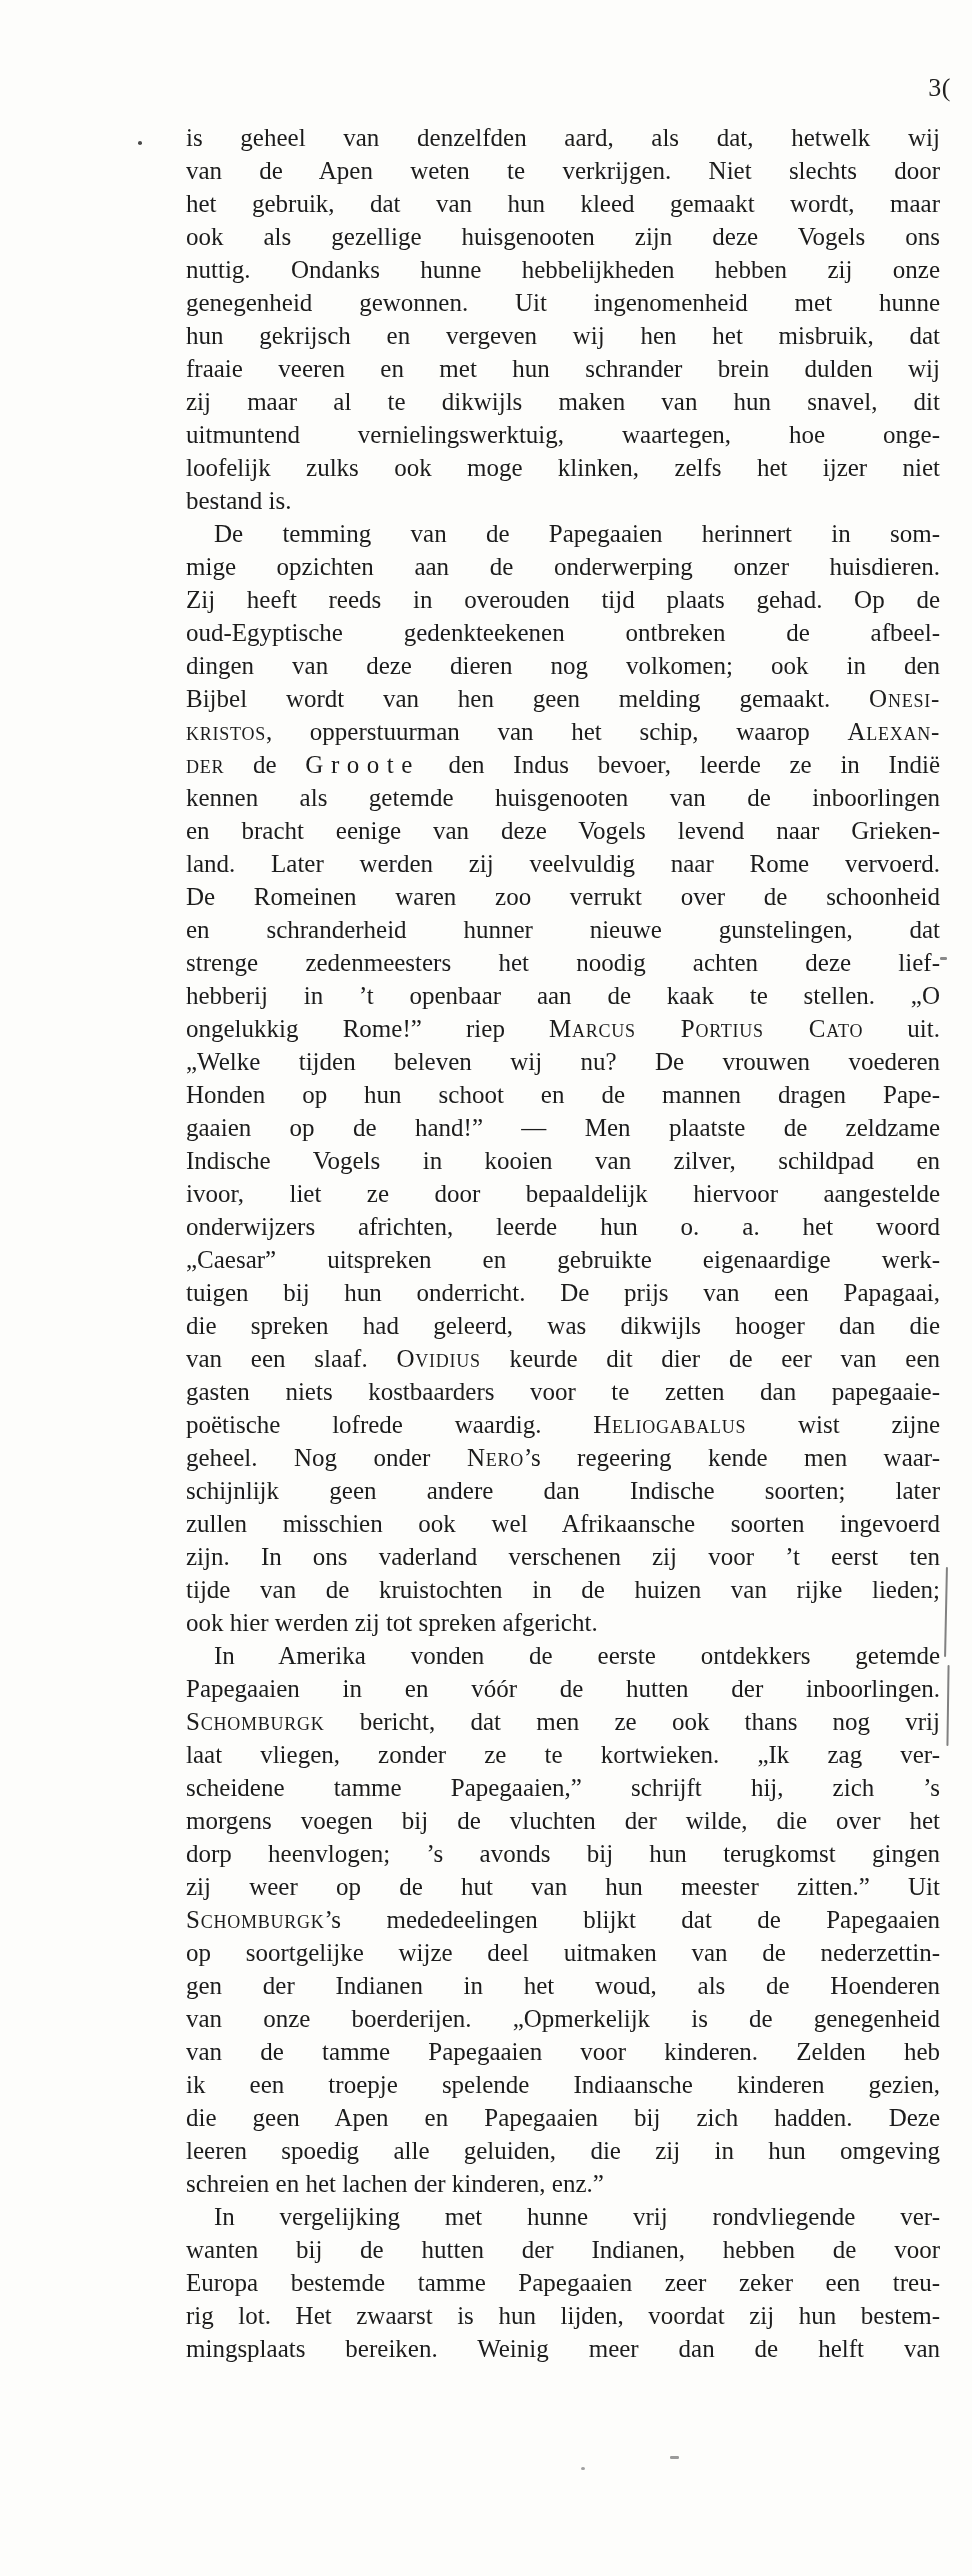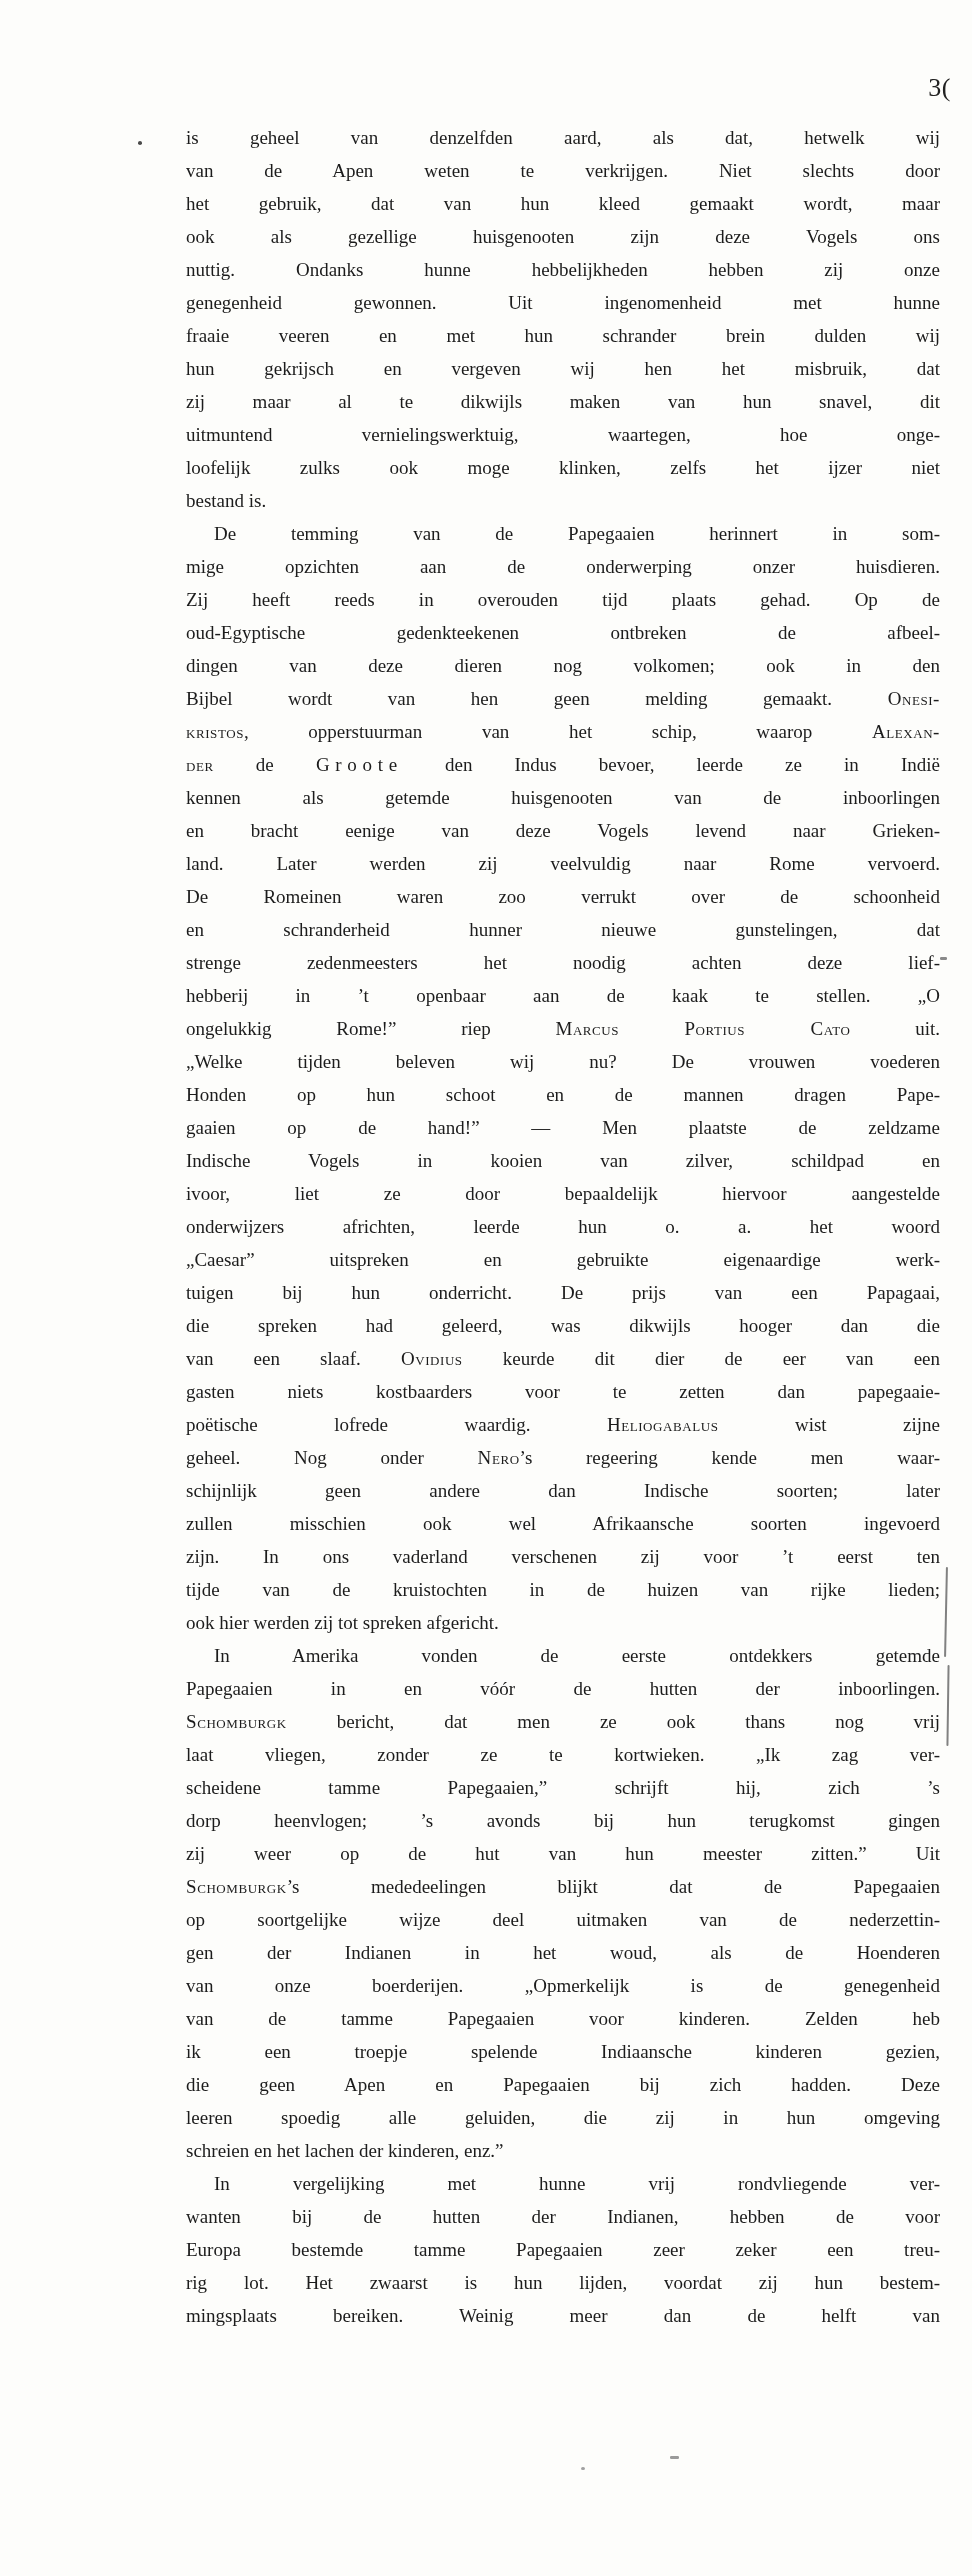--- a/index.html
+++ b/index.html
@@ -25,21 +25,21 @@
     right: 21px;
     font-size: 26px;
     letter-spacing: 0.6px;
     color: #222;
   }
   .text-block {
     position: absolute;
     left: 186px;
     top: 121px;
     width: 754px;
-    font-size: 19px;
+    font-size: 25px;
     line-height: 33px;
   }
   .paragraph { margin: 0; }
   .line {
     text-align: justify;
     text-align-last: justify;
     min-height: 33px;
   }
   .line.endline { text-align-last: left; }
   .line.indent { text-indent: 28px; }
@@ -78,22 +78,22 @@
   <div class="page-number">3(</div>
 
   <div class="text-block" id="text-block">
       <div class="paragraph">
         <div class="line"><span>is geheel van denzelfden aard, als dat, hetwelk wij</span></div>
         <div class="line"><span>van de Apen weten te verkrijgen. Niet slechts door</span></div>
         <div class="line"><span>het gebruik, dat van hun kleed gemaakt wordt, maar</span></div>
         <div class="line"><span>ook als gezellige huisgenooten zijn deze Vogels ons</span></div>
         <div class="line"><span>nuttig. Ondanks hunne hebbelijkheden hebben zij onze</span></div>
         <div class="line"><span>genegenheid gewonnen. Uit ingenomenheid met hunne</span></div>
+        <div class="line"><span>hun gekrijsch en vergeven wij hen het misbruik, dat</span></div>
         <div class="line"><span>fraaie veeren en met hun schrander brein dulden wij</span></div>
-        <div class="line"><span>hun gekrijsch en vergeven wij hen het misbruik, dat</span></div>
         <div class="line"><span>zij maar al te dikwijls maken van hun snavel, dit</span></div>
         <div class="line"><span>uitmuntend vernielingswerktuig, waartegen, hoe onge-</span></div>
         <div class="line"><span>loofelijk zulks ook moge klinken, zelfs het ijzer niet</span></div>
         <div class="line endline"><span>bestand is.</span></div>
       </div>
       <div class="paragraph">
         <div class="line indent"><span>De temming van de Papegaaien herinnert in som-</span></div>
         <div class="line"><span>mige opzichten aan de onderwerping onzer huisdieren.</span></div>
         <div class="line"><span>Zij heeft reeds in overouden tijd plaats gehad. Op de</span></div>
         <div class="line"><span>oud-Egyptische gedenkteekenen ontbreken de afbeel-</span></div>
@@ -127,20 +127,21 @@
         <div class="line"><span>zijn. In ons vaderland verschenen zij voor ’t eerst ten</span></div>
         <div class="line"><span>tijde van de kruistochten in de huizen van rijke lieden;</span></div>
         <div class="line endline"><span>ook hier werden zij tot spreken afgericht.</span></div>
       </div>
       <div class="paragraph">
         <div class="line indent"><span>In Amerika vonden de eerste ontdekkers getemde</span></div>
         <div class="line"><span>Papegaaien in en vóór de hutten der inboorlingen.</span></div>
         <div class="line"><span class="sc">Schomburgk</span><span> bericht, dat men ze ook thans nog vrij</span></div>
         <div class="line"><span>laat vliegen, zonder ze te kortwieken. „Ik zag ver-</span></div>
         <div class="line"><span>scheidene tamme Papegaaien,” schrijft hij, zich ’s</span></div>
+        <div class="line"><span>morgens voegen bij de vluchten der wilde, die over het</span></div>
         <div class="line"><span>dorp heenvlogen; ’s avonds bij hun terugkomst gingen</span></div>
         <div class="line"><span>zij weer op de hut van hun meester zitten.” Uit</span></div>
         <div class="line"><span class="sc">Schomburgk</span><span>’s mededeelingen blijkt dat de Papegaaien</span></div>
         <div class="line"><span>op soortgelijke wijze deel uitmaken van de nederzettin-</span></div>
         <div class="line"><span>gen der Indianen in het woud, als de Hoenderen</span></div>
         <div class="line"><span>van onze boerderijen. „Opmerkelijk is de genegenheid</span></div>
         <div class="line"><span>van de tamme Papegaaien voor kinderen. Zelden heb</span></div>
         <div class="line"><span>ik een troepje spelende Indiaansche kinderen gezien,</span></div>
         <div class="line"><span>die geen Apen en Papegaaien bij zich hadden. Deze</span></div>
         <div class="line"><span>leeren spoedig alle geluiden, die zij in hun omgeving</span></div>

